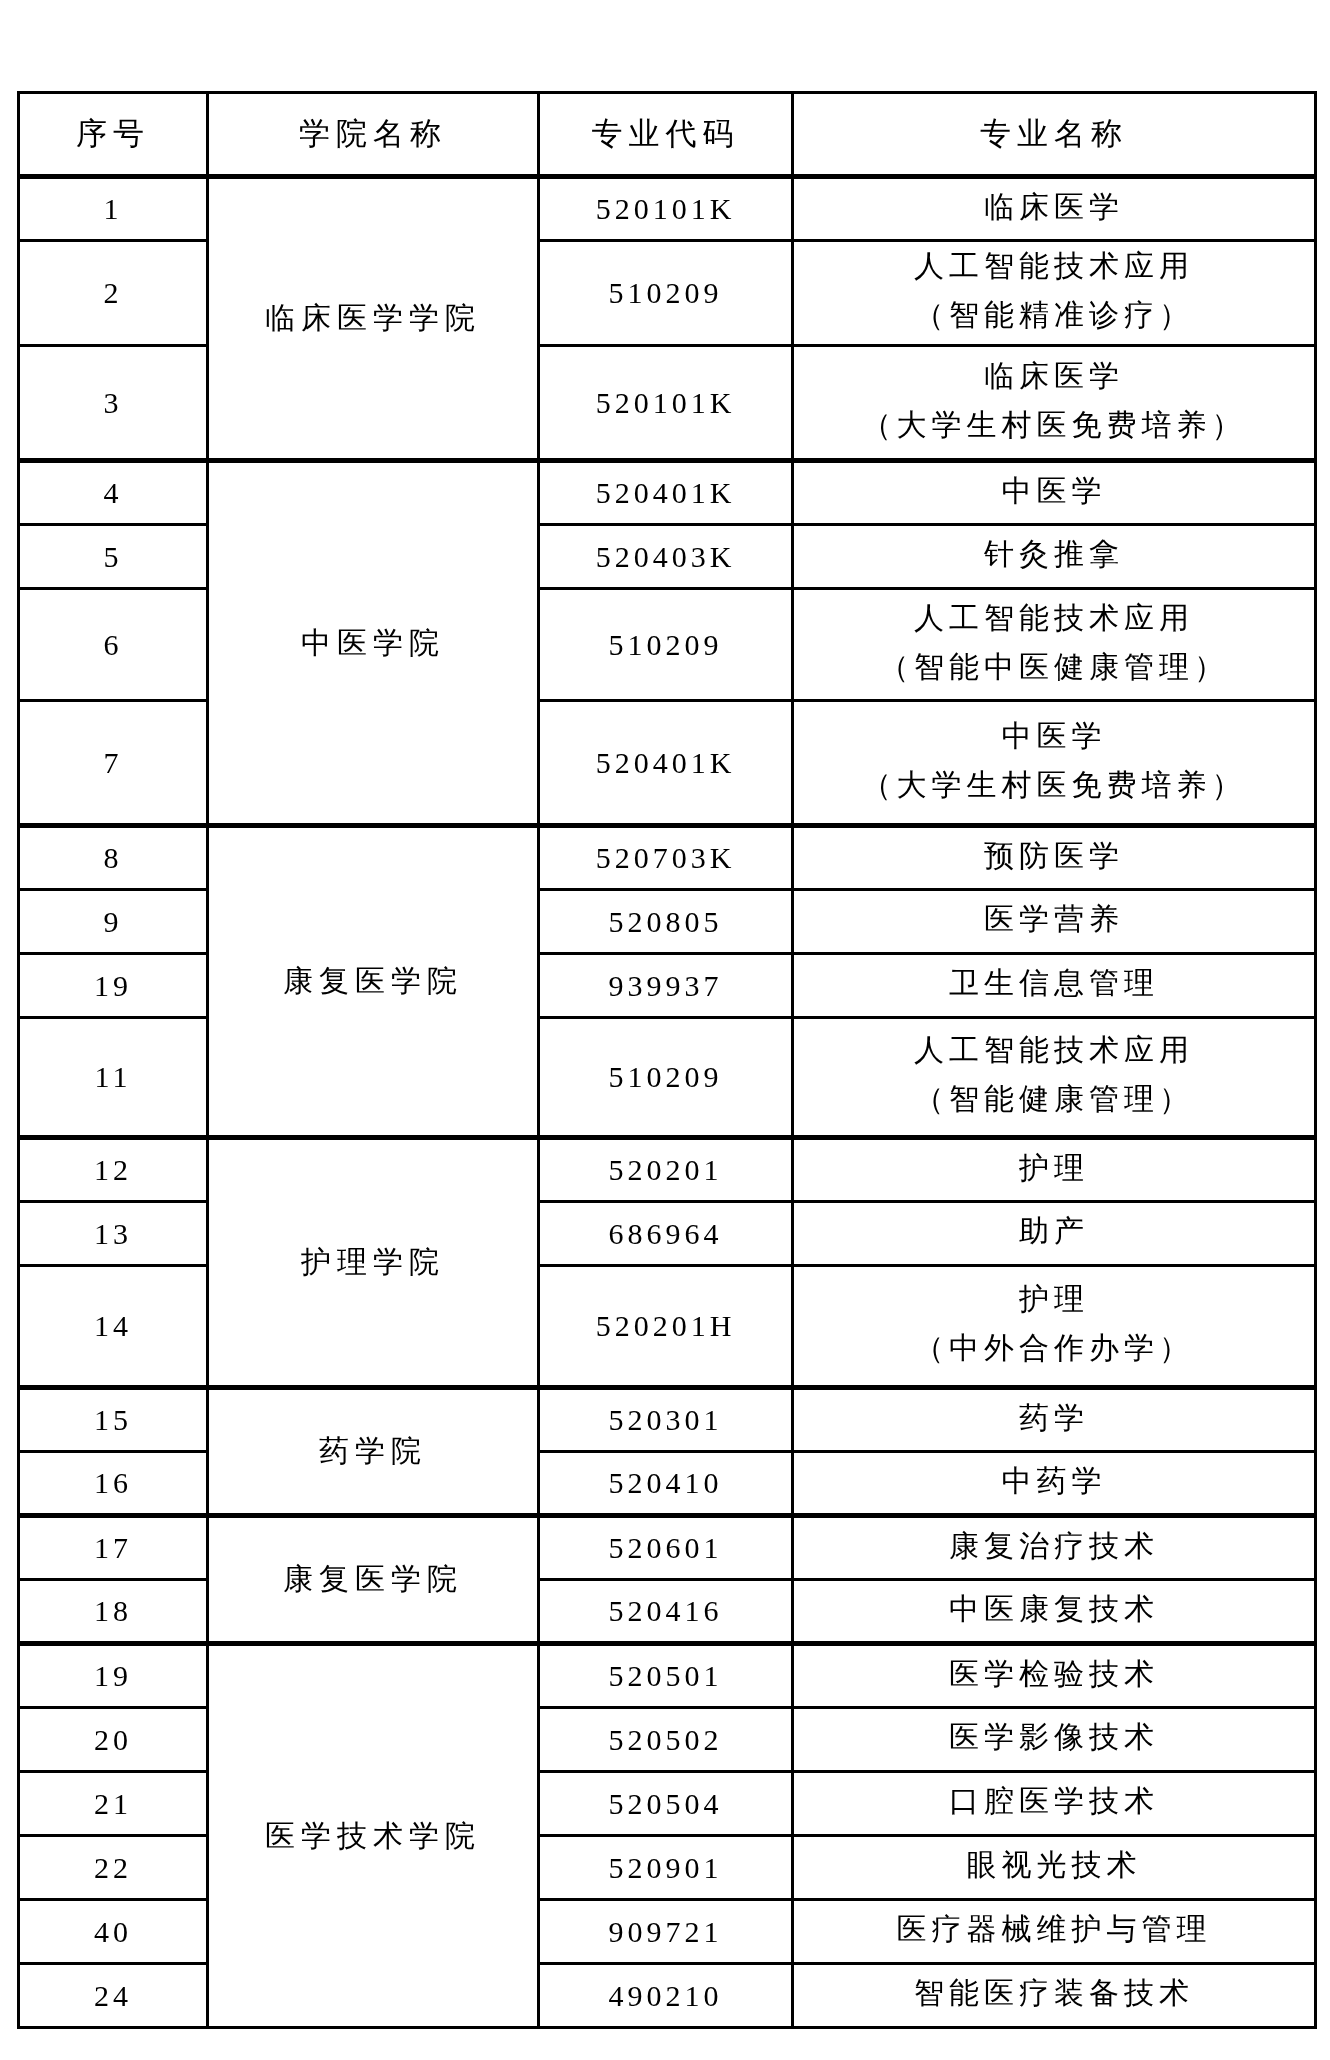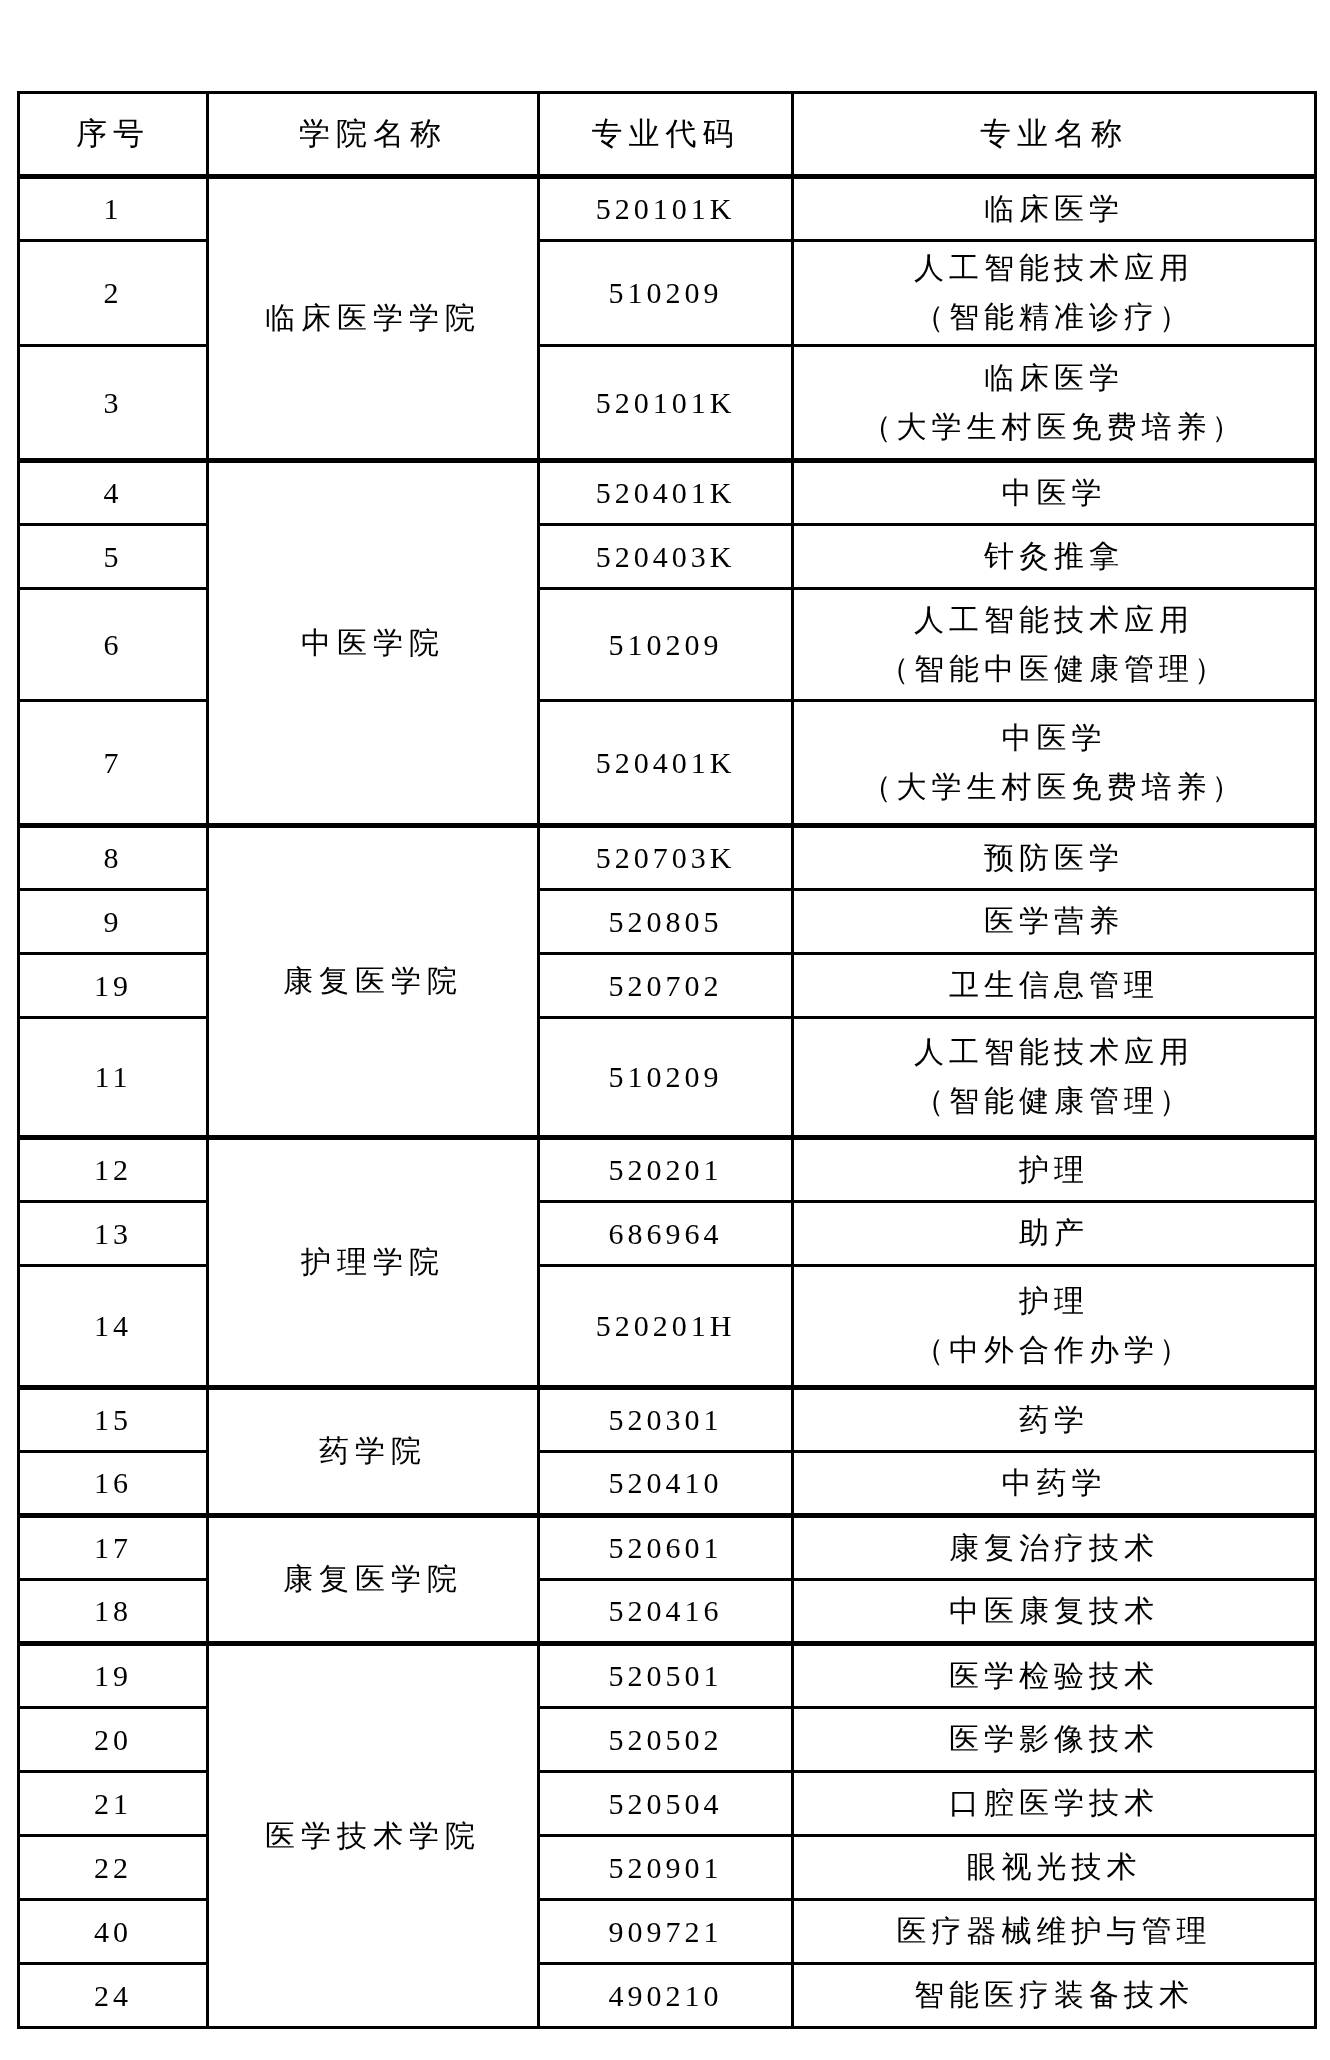--- a/index.html
+++ b/index.html
@@ -42,21 +42,21 @@
   .majors thead th {
     height:80px;
     font-size:31px;
     letter-spacing:6px;
     font-weight:400;
     border-bottom:5px solid #000000;
   }
   .majors td { font-size:30px; letter-spacing:5px; }
   tr.h-s { height:64px; }
   tr.group-start td { border-top:5px solid #000000; }
-  td.major { white-space:pre-line; line-height:1.62; }
+  td.major { white-space:pre-line; line-height:1.62;font-family:Liberation Mono, monospace; }
   td.college { letter-spacing:6px; }
   td.code, td.serial { letter-spacing:4px; font-variant-numeric:lining-nums; }
 </style>
 </head>
 <body>
 
 <div class="page">
 
 
   <table class="majors">
@@ -125,21 +125,21 @@
         <td class="code">520703K</td>
         <td class="major">预防医学</td>
       </tr>
       <tr class="h-s">
         <td class="serial">9</td>
         <td class="code">520805</td>
         <td class="major">医学营养</td>
       </tr>
       <tr class="h-s">
         <td class="serial">19</td>
-        <td class="code">520702</td>
+        <td class="code">939937</td>
         <td class="major">卫生信息管理</td>
       </tr>
       <tr style="height:120px">
         <td class="serial">11</td>
         <td class="code">510209</td>
         <td class="major">人工智能技术应用
 （智能健康管理）</td>
       </tr>
 
       <tr class="h-s group-start">

